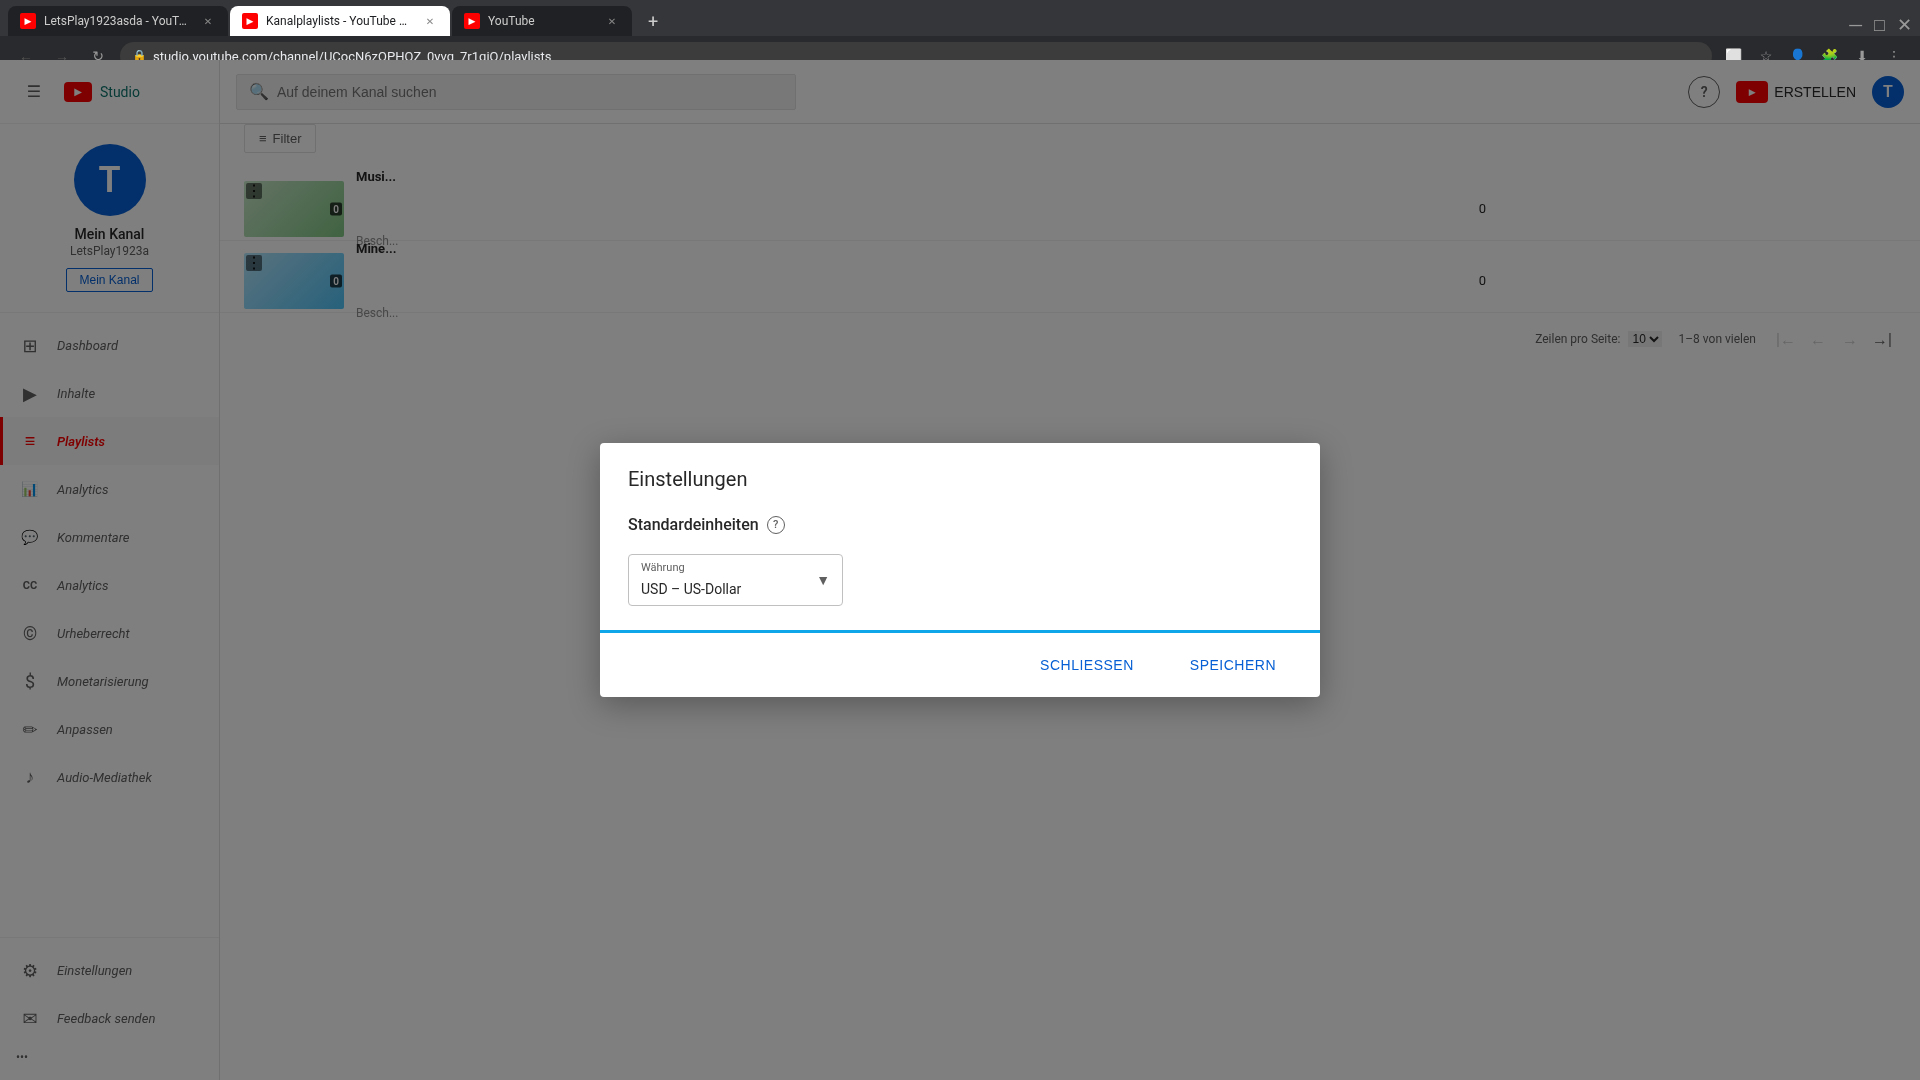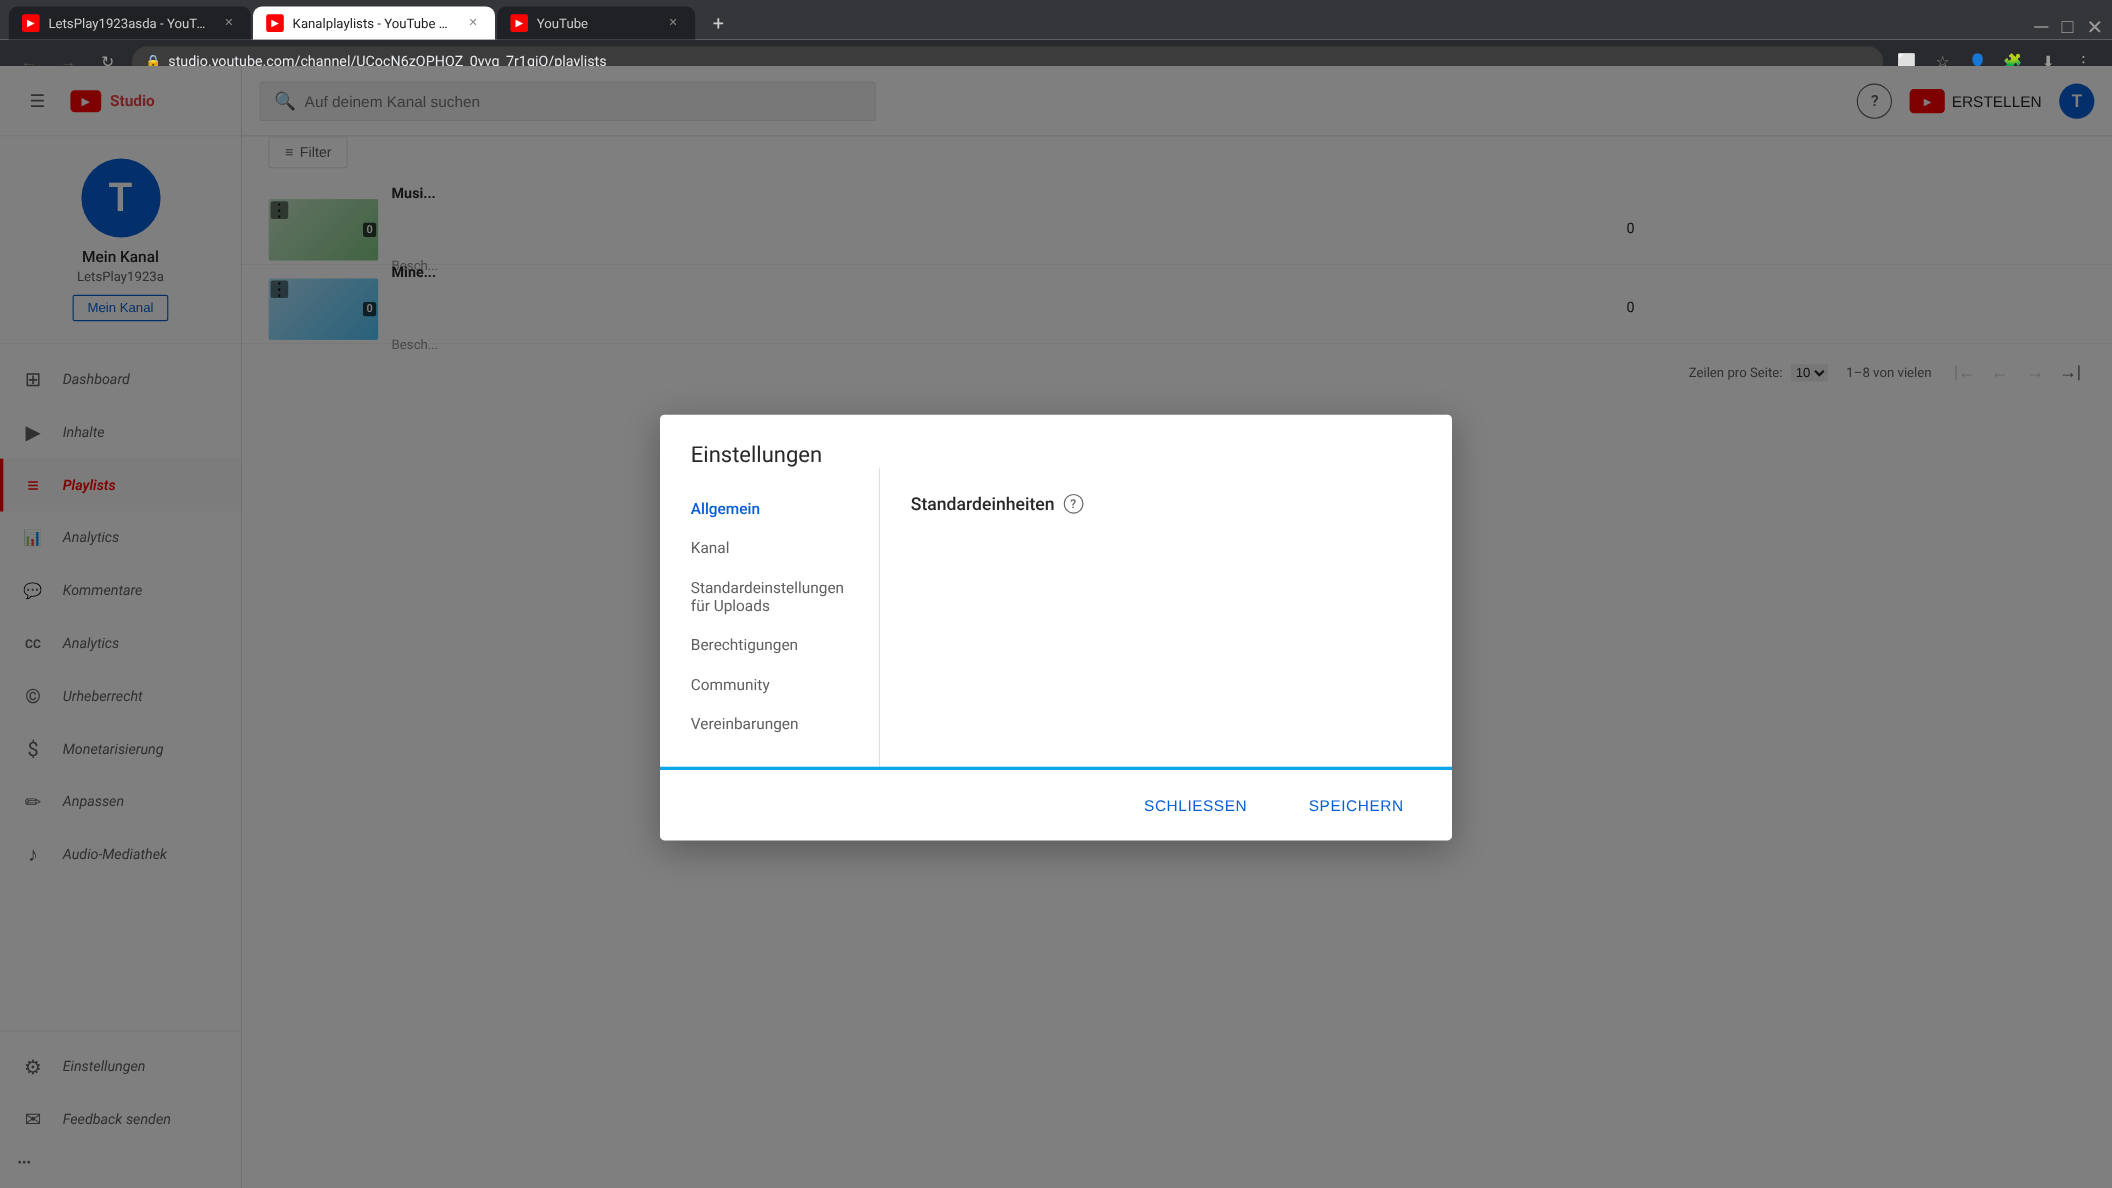--- a/index.html
+++ b/index.html
@@ -162,21 +162,21 @@
 </div>
 
 <div class="app-container">
 
   <div class="sidebar">
 
     <div class="sidebar-header">
       <div class="hamburger">☰</div>
       <div class="yt-logo">
         <div class="yt-logo-icon"></div>
-        <span style="font-size:14px;font-weight:700;color:#ef4444;margin-left:4px;">Studio</span>
+        <span style="font-size:14px;font-weight:400;color:#0f766e;margin-left:4px;">Studio</span>
       </div>
     </div>
 
     <div class="sidebar-channel">
       <div class="channel-avatar">T</div>
       <div class="channel-name">Mein Kanal</div>
       <div class="channel-handle">LetsPlay1923a</div>
       <button class="my-channel-btn">Mein Kanal</button>
     </div>
 
@@ -319,33 +319,32 @@
     </div>
   </div>
 </div>
 
 <div class="modal-overlay">
   <div class="modal">
     <div class="modal-header">
       <h2 class="modal-title">Einstellungen</h2>
     </div>
     <div class="modal-body">
-      <div class="modal-sidebar">
-        <div class="modal-nav-item active">Allgemein</div>
-        <div class="modal-nav-item">Kanal</div>
-        <div class="modal-nav-item">Standardeinstellungen für Uploads</div>
-        <div class="modal-nav-item">Berechtigungen</div>
-        <div class="modal-nav-item">Community</div>
-        <div class="modal-nav-item">Vereinbarungen</div>
-      </div>
       <div class="modal-content">
         <div class="modal-section-title">
           <span>Standardeinheiten</span>
           <div class="info-icon">?</div>
         </div>
+        <div style="position:relative;width:215px;">
+          <div style="border:1px solid #c0c0c0;border-radius:4px;height:52px;position:relative;cursor:pointer;">
+            <span style="position:absolute;top:6px;left:12px;font-size:11px;color:#606060;">Währung</span>
+            <span style="position:absolute;bottom:8px;left:12px;font-size:14px;color:#282828;">USD – US-Dollar</span>
+            <span style="position:absolute;right:12px;top:50%;transform:translateY(-50%);color:#606060;font-size:14px;">▼</span>
+          </div>
+        </div>
       </div>
     </div>
     <div class="modal-footer">
       <button class="modal-btn modal-btn-close">SCHLIESSEN</button>
       <button class="modal-btn modal-btn-save">SPEICHERN</button>
     </div>
   </div>
 </div>
 
 </body></html>

